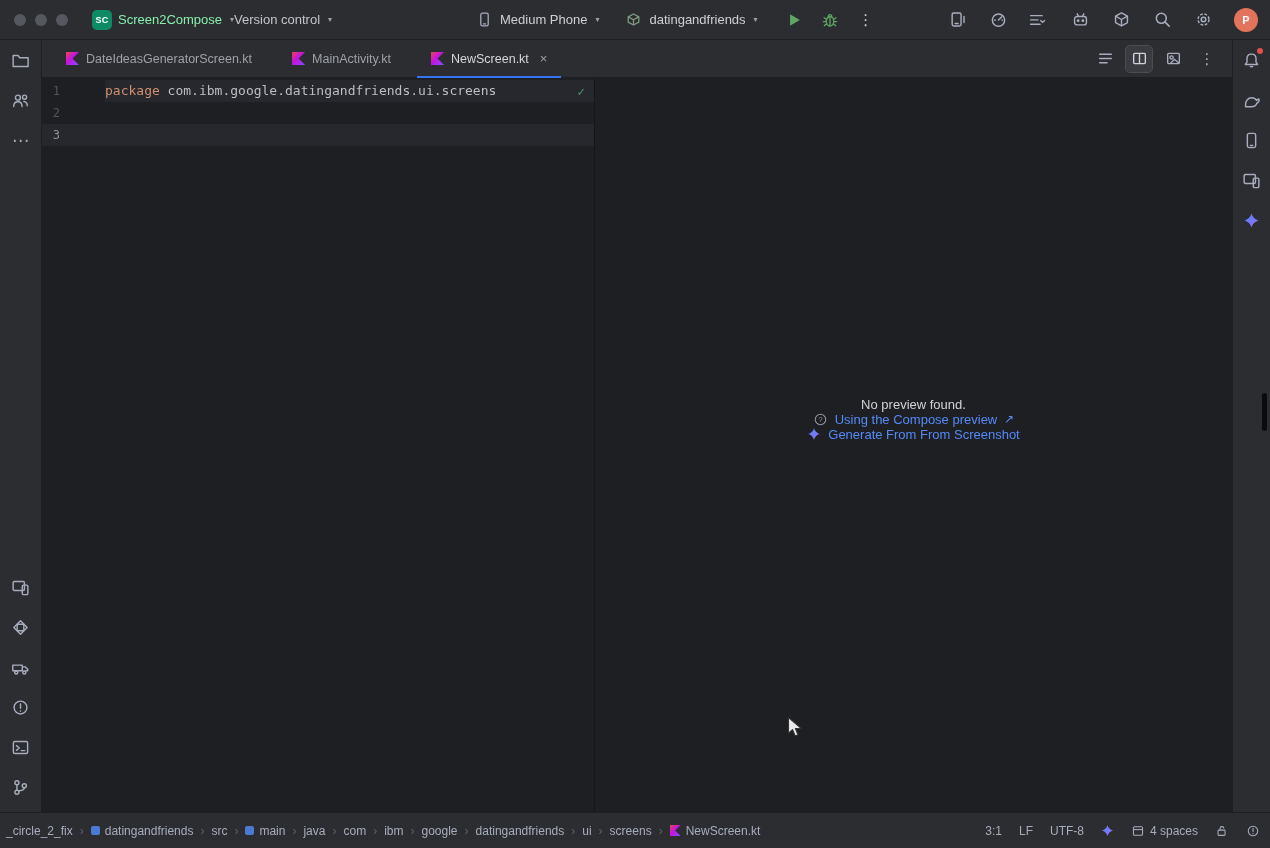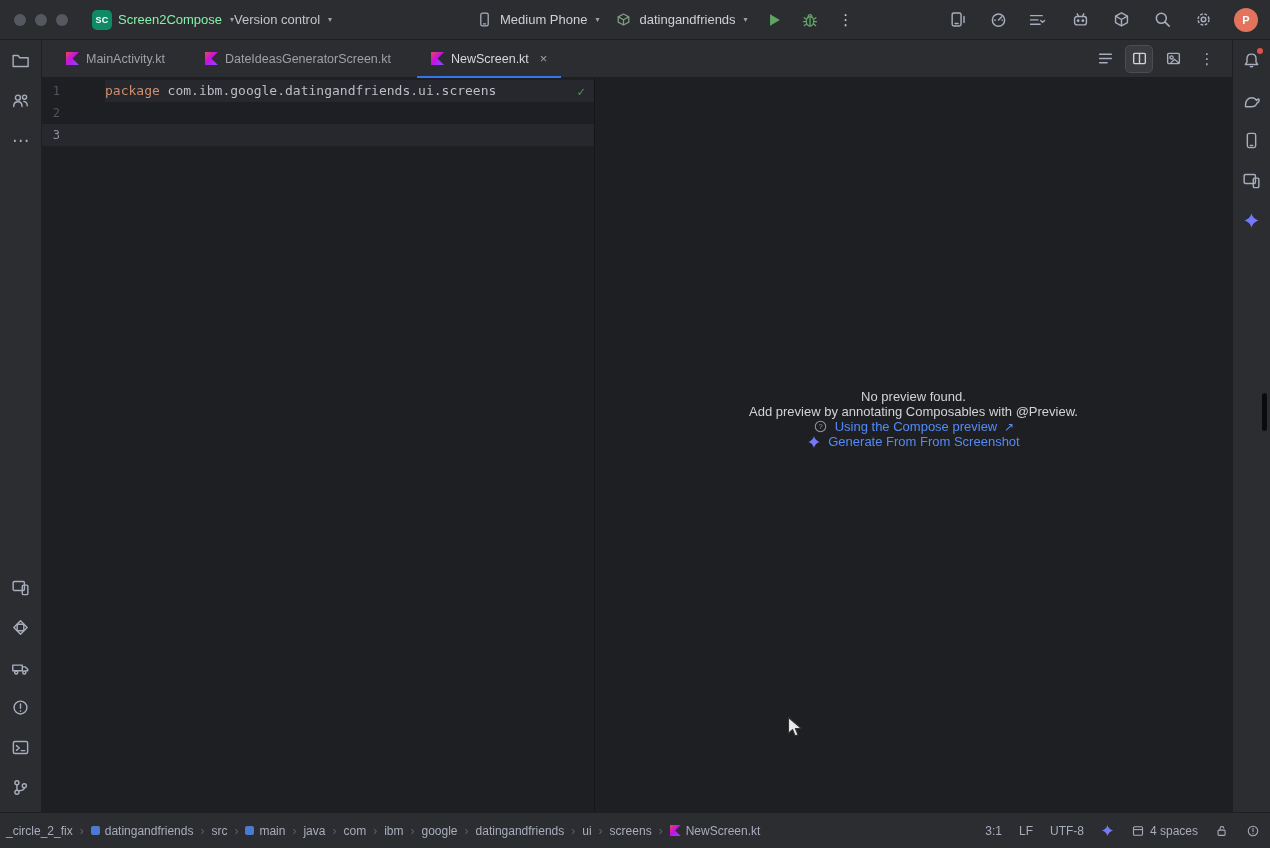--- a/index.html
+++ b/index.html
@@ -13,21 +13,21 @@
 
 
 .titlebar{height:40px;flex:none;background:#2b2d30;display:flex;align-items:center;position:relative;padding-left:14px;border-bottom:1px solid #1e1f22}
 .traffic{display:flex;gap:9px;margin-right:24px}
 .tl{width:12px;height:12px;border-radius:50%;background:#55585e}
 .widget{display:flex;align-items:center;gap:6px;color:#ced0d6;font-size:13px}
 .badge{width:20px;height:20px;border-radius:5px;background:var(--badge_green);color:#fff;font-size:9px;font-weight:700;display:flex;align-items:center;justify-content:center;letter-spacing:.3px;flex:none}
 .proj-name{font-weight:400;color:#86efac}
 .chev{font-size:8px;color:#9da0a8;margin-left:2px}
 .vcs{color:#c2c5cb}
-.tb-center{position:absolute;left:474px;top:0;height:100%;display:flex;align-items:center;gap:14px}
+.tb-center{position:absolute;left:474px;top:0;height:100%;display:flex;align-items:center;gap:24px}
 .runctl{display:flex;align-items:center;gap:12px}
 .iconbtn{width:24px;height:24px;display:flex;align-items:center;justify-content:center;border-radius:4px}
 .kebab{color:#ced0d6;font-size:15px;line-height:1}
 .tb-right{position:absolute;right:12px;top:0;height:100%;display:flex;align-items:center;gap:21px}
 .tb-right .tool{width:20px;height:20px}
 .avatar{width:24px;height:24px;border-radius:50%;background:var(--avatar_bg);color:#fff;font-size:11px;font-weight:700;display:flex;align-items:center;justify-content:center;flex:none}
 
 
 .main{flex:1;display:flex;min-height:0}
 .stripe{width:42px;flex:none;background:#2b2d30;display:flex;flex-direction:column;align-items:center;padding:7px 0 12px;gap:14px}
@@ -283,25 +283,25 @@
             </g>
           </svg>
       </span>
     </nav>
 
     <div class="editor-col">
 
       <div class="tabbar">
         <div class="tab">
           <span class="ktIcon"></span>
-          <span>MainActivity.kt</span>
+          <span>DateIdeasGeneratorScreen.kt</span>
         </div>
         <div class="tab">
           <span class="ktIcon"></span>
-          <span>DateIdeasGeneratorScreen.kt</span>
+          <span>MainActivity.kt</span>
         </div>
         <div class="tab active">
           <span class="ktIcon"></span>
           <span>NewScreen.kt</span>
           <span class="closex">×</span>
         </div>
 
         <div class="toggles">
           <span class="toggle">
             <svg viewBox="0 0 16 16" width="17" height="17">
@@ -345,21 +345,20 @@
           <div class="cline l3">
             <span class="num">3</span>
             <span class="txt"></span>
           </div>
           <span class="inspect">✓</span>
         </div>
 
         <div class="preview">
           <div class="pv-stack">
             <div>No preview found.</div>
-            <div>Add preview by annotating Composables with @Preview.</div>
             <div class="linkrow">
               <span>
                 <svg viewBox="0 0 16 16" width="15" height="15">
                     <g fill="none" stroke="#9396a1" stroke-width="1.1">
                       <circle cx="8" cy="8" r="5.6"></circle>
                     </g>
                     <text x="8" y="11" font-size="8" fill="#9396a1" text-anchor="middle">?</text>
                   </svg>
               </span>
               <span class="link">Using the Compose preview</span>

